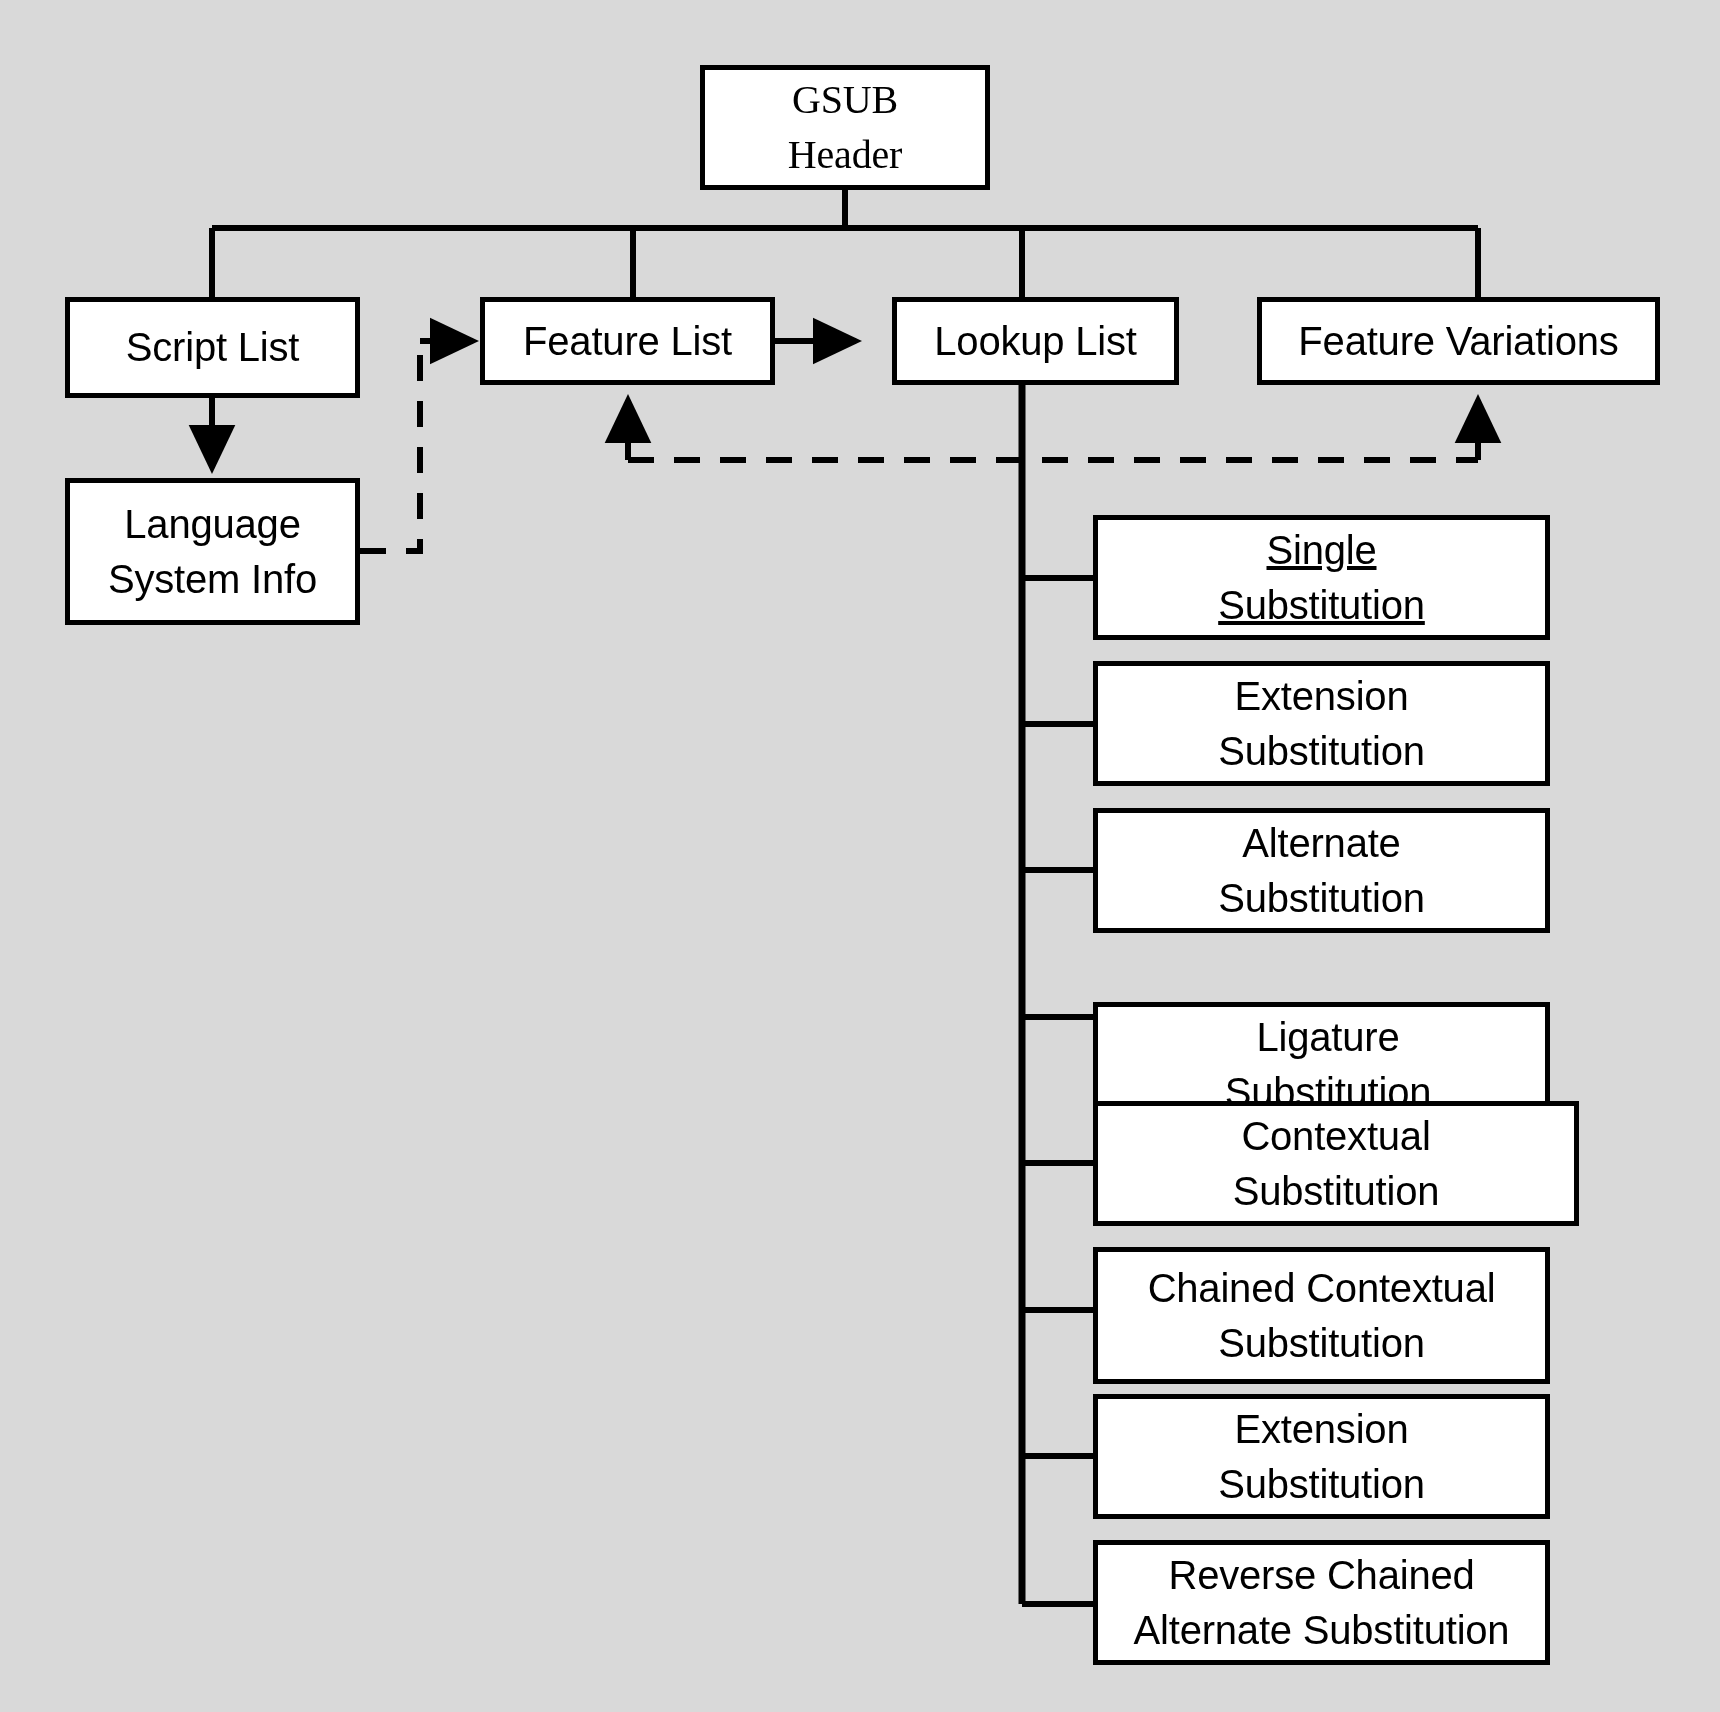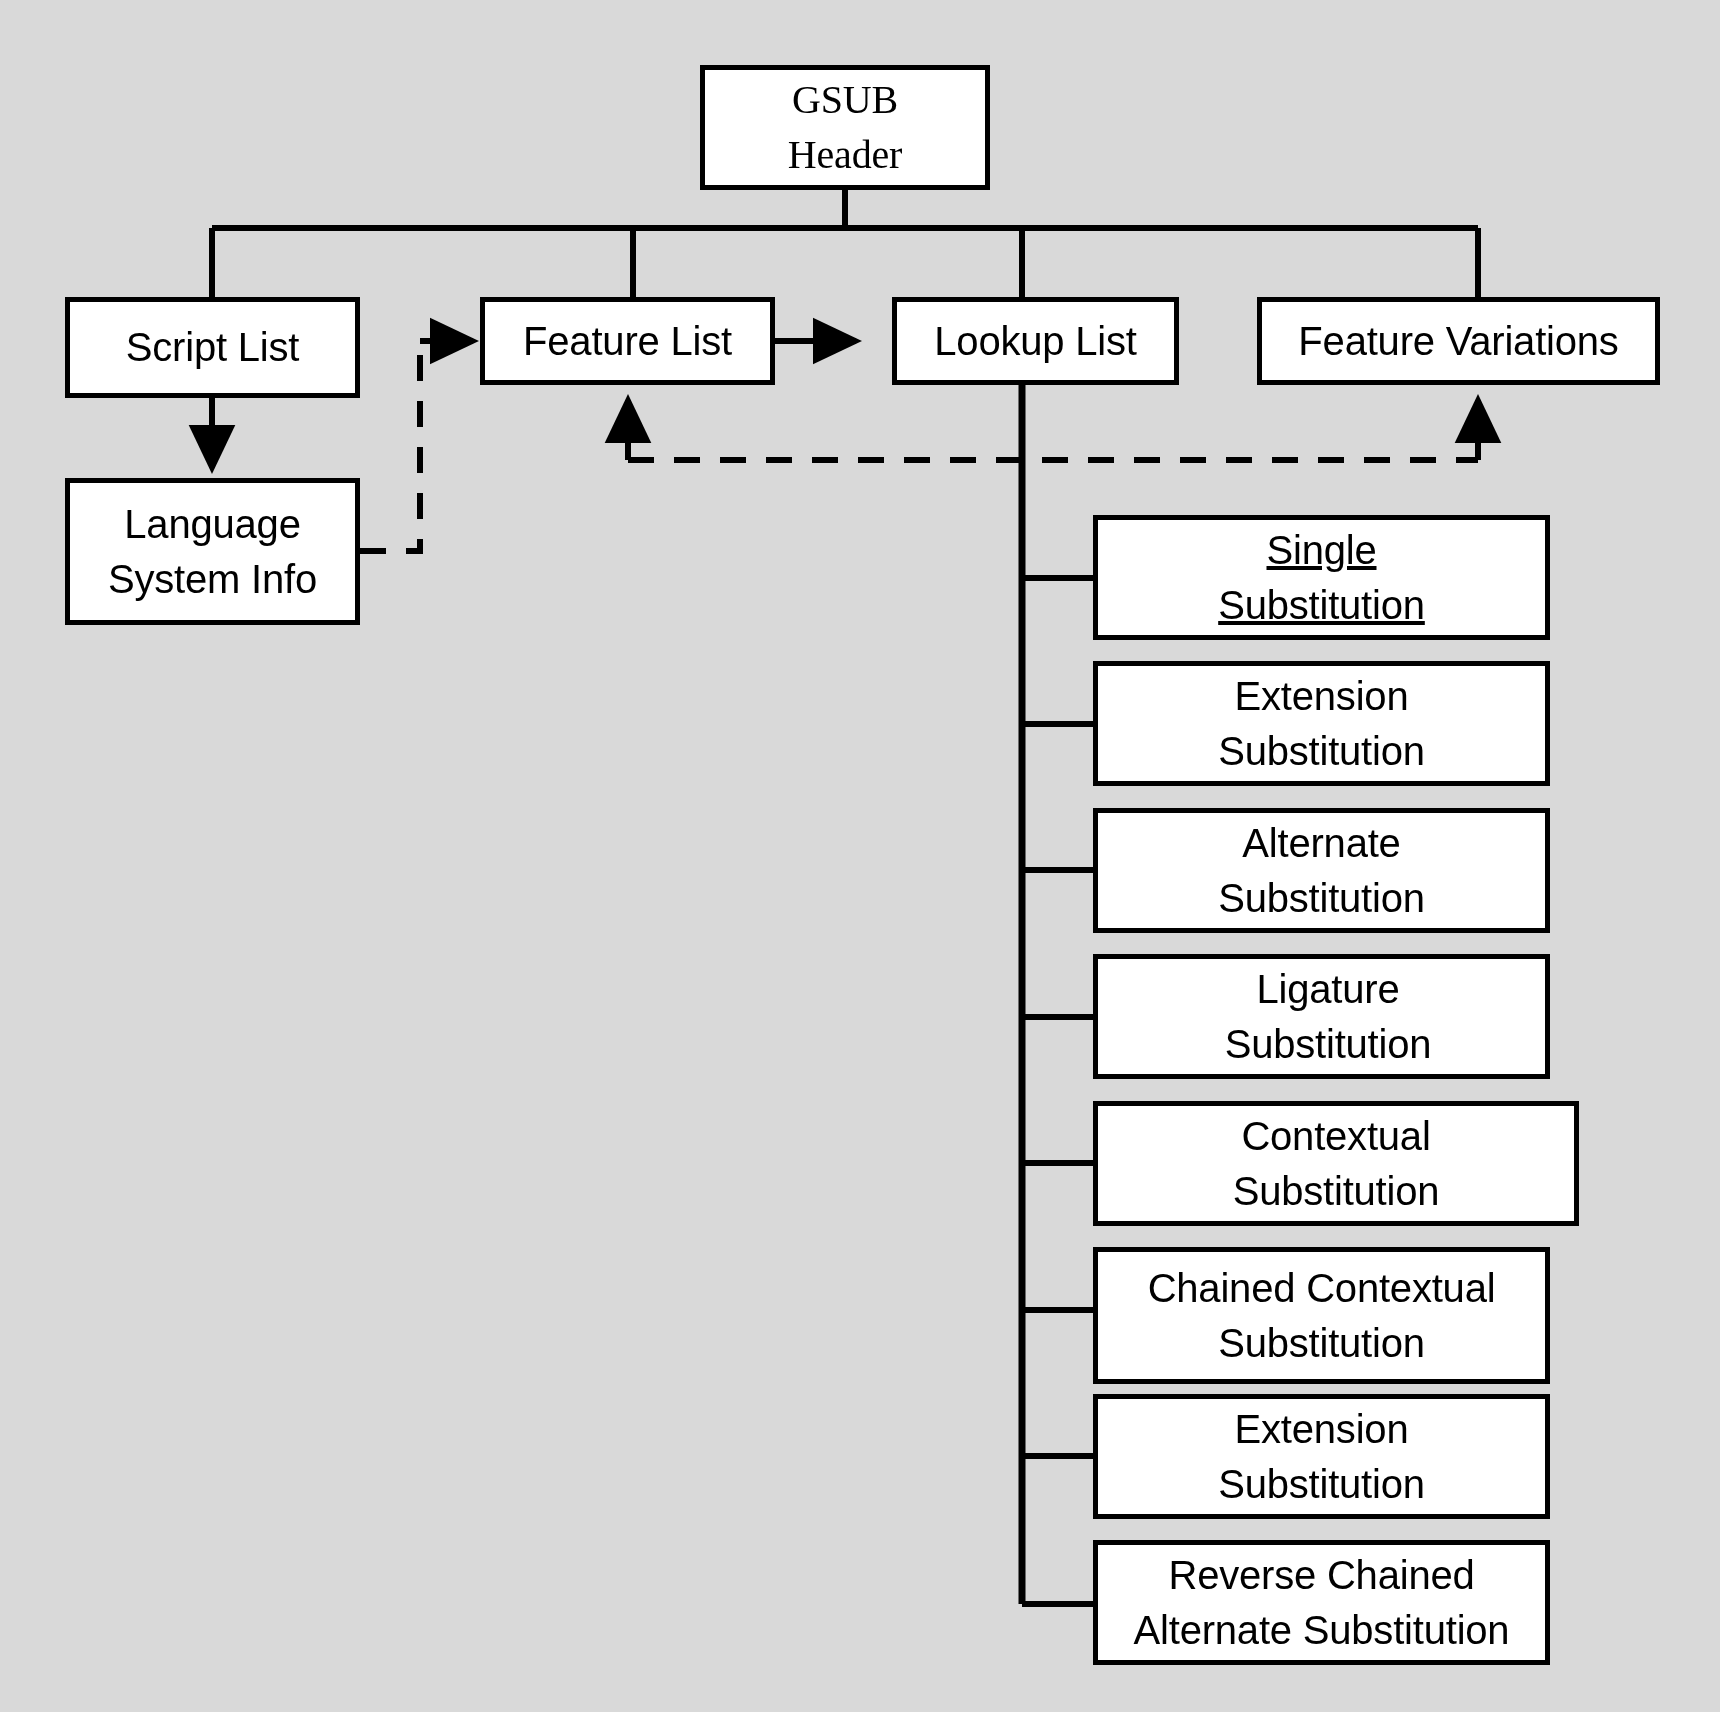--- a/index.html
+++ b/index.html
@@ -129,21 +129,21 @@
   <div class="node two" style="left:1093px; top:661px; width:457px; height:125px;">
     <span class="ln">Extension</span>
     <span class="ln">Substitution</span>
   </div>
 
   <div class="node two" style="left:1093px; top:808px; width:457px; height:125px;">
     <span class="ln">Alternate</span>
     <span class="ln">Substitution</span>
   </div>
 
-  <div class="node two" style="left:1093px; top:954px; width:457px; height:125px;padding-left:13px;">
+  <div class="node two" style="left:1093px; top:1002px; width:457px; height:125px;padding-left:13px;">
     <span class="ln">Ligature</span>
     <span class="ln">Substitution</span>
   </div>
 
   <div class="node two" style="left:1093px; top:1101px; width:486px; height:125px;">
     <span class="ln">Contextual</span>
     <span class="ln">Substitution</span>
   </div>
 
   <div class="node two" style="left:1093px; top:1247px; width:457px; height:137px;">

